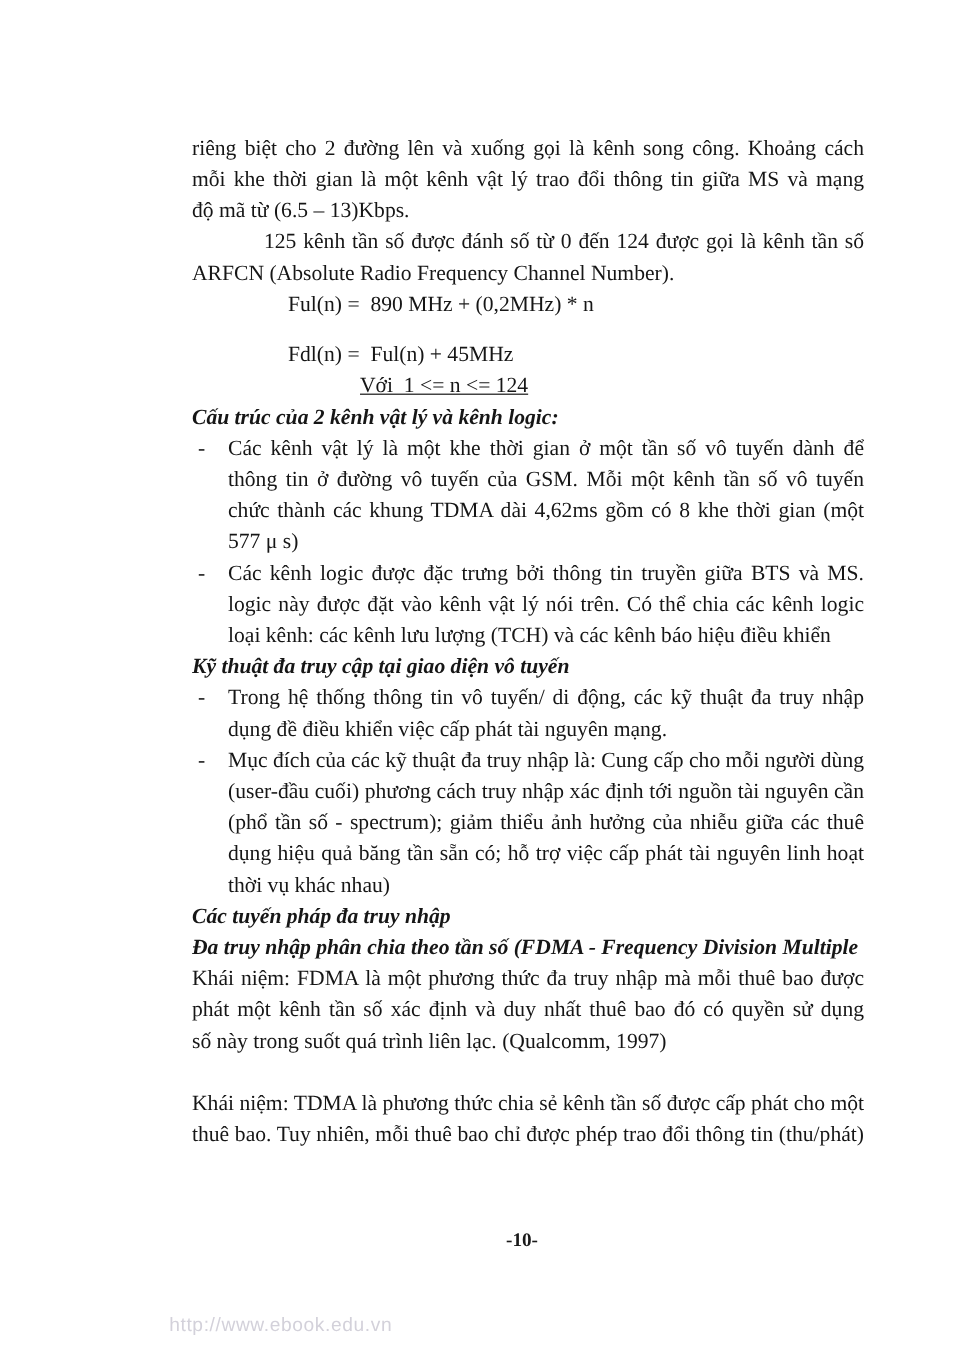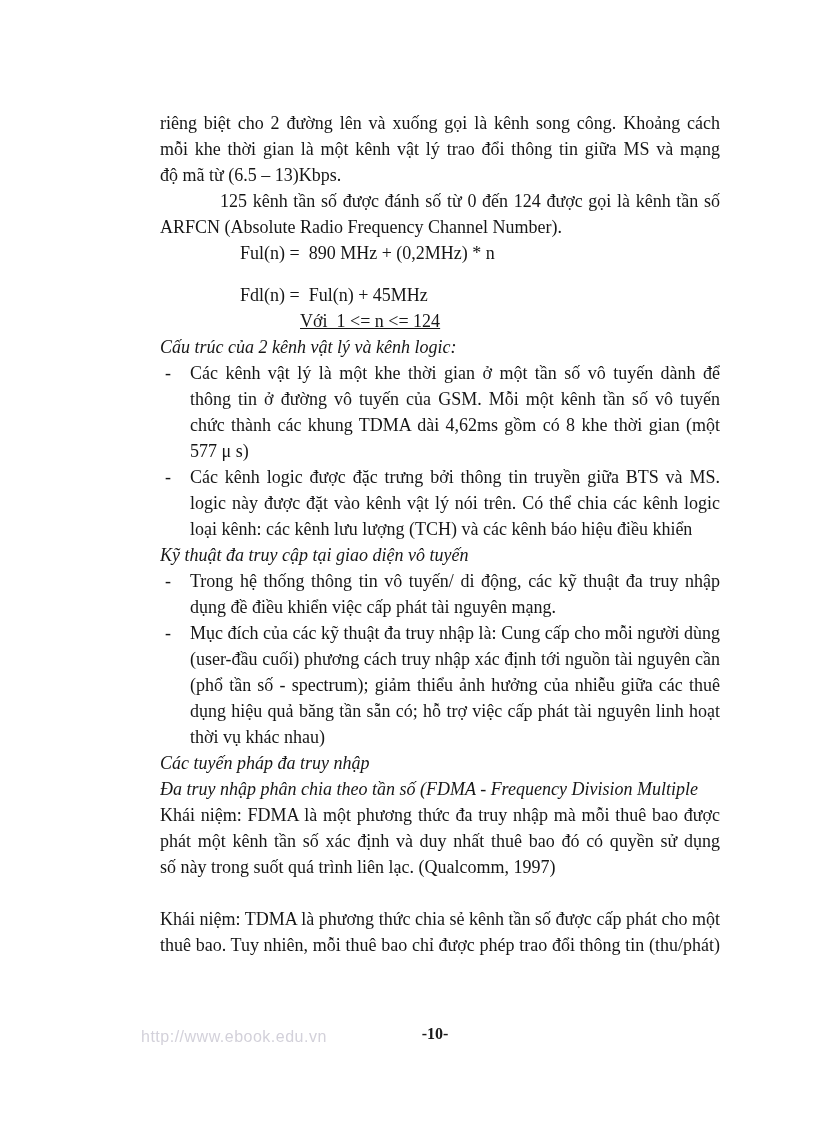--- a/index.html
+++ b/index.html
@@ -19,41 +19,41 @@
   }
   .line {
     height: 26px;
     line-height: 26px;
     overflow: hidden;
   }
   .just {
     text-align: justify;
     text-align-last: justify;
   }
-  .block.heading .line { font-style: italic; }
+  .block.heading .line { font-style: italic; font-weight: bold; }
   .block.formula .line { white-space: pre; }
   .block.bullet { position: relative; padding-left: 30px; }
   .block.bullet > .dash {
     position: absolute; left: 5px; top: 0;
     height: 26px; line-height: 26px;
   }
   .block.spacer { height: 26px; }
   #footer {
     position: absolute;
     left: 155px; top: 1021px;
     width: 560px;
     text-align: center;
     font-size: 16px;
     line-height: 26px;
     color: #1a1a1a;
     font-weight: bold;
   }
   #watermark {
     position: absolute;
-    left: 141px; top: 1026px;
+    left: 141px; top: 1094px;
     font-size: 16px;
     line-height: 22px;
     color: #d3d1da;
     font-family: "Liberation Sans", "DejaVu Sans", sans-serif;
     letter-spacing: 0.5px;
   }
 </style>
 </head>
 <body>
 

